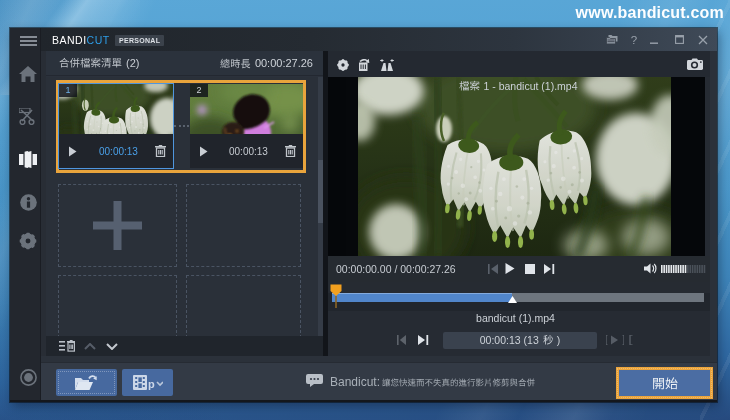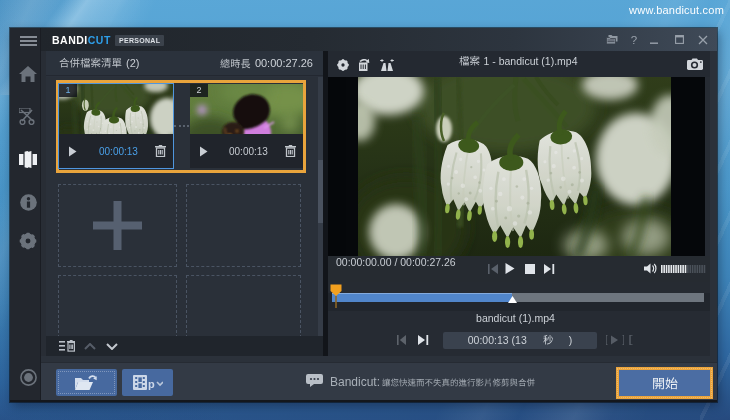--- a/index.html
+++ b/index.html
@@ -2,25 +2,25 @@
 <html><head><meta charset="utf-8">
 <style>
 *{margin:0;padding:0;box-sizing:border-box}
 html,body{width:730px;height:420px;overflow:hidden}
 body{font-family:"Liberation Sans",sans-serif;position:relative;
 background:linear-gradient(178deg,#5aa7d7 0%,#54a2d3 22%,#4997ca 48%,#3e85ba 68%,#2f68a2 86%,#264a7e 100%);}
 #streaks{position:absolute;inset:0;
 background:
  linear-gradient(115deg,rgba(255,255,255,0) 0%,rgba(255,255,255,.16) 3.5%,rgba(255,255,255,.02) 7%,rgba(255,255,255,0) 10%,rgba(255,255,255,.09) 13%,rgba(255,255,255,0) 17%,rgba(255,255,255,0) 68%,rgba(255,255,255,.07) 73%,rgba(255,255,255,0) 77%,rgba(255,255,255,.10) 83%,rgba(255,255,255,.02) 87%,rgba(255,255,255,0) 91%),
  linear-gradient(62deg,rgba(25,50,100,.10) 0%,rgba(25,50,100,0) 25%);}
-#url{position:absolute;top:4px;right:6px;color:#fdfeff;font-size:11px;font-weight:normal;letter-spacing:.2px}
+#url{position:absolute;top:4px;right:6px;color:#fdfeff;font-size:16px;font-weight:bold;letter-spacing:.2px}
 #win{position:absolute;left:10px;top:28px;width:707px;height:374px;background:#2b313a;box-shadow:0 0 0 1px rgba(10,12,16,.55),2px 4px 10px rgba(10,20,40,.45)}
 
 #titlebar{position:absolute;left:31px;top:0;right:0;height:23px;background:linear-gradient(90deg,#20252b 0%,#252b32 40%,#2d353f 70%,#3f4a58 100%)}
-#logo{position:absolute;left:11px;top:5.5px;font-size:10.5px;font-weight:bold;color:#fff;letter-spacing:.5px}
+#logo{position:absolute;left:11px;top:5.5px;font-size:10.5px;font-weight:normal;color:#fff;letter-spacing:.5px}
 #logo span{color:#2e9ee8}
 #badge{position:absolute;left:74px;top:6.5px;height:11px;background:#3b424b;color:#dde1e6;font-size:7px;font-weight:bold;letter-spacing:.3px;line-height:11px;padding:0 4px;border-radius:1px}
 .tbi{position:absolute;top:0;height:23px;display:flex;align-items:center;justify-content:center;color:#9ba3ad}
 
 #sidebar{position:absolute;left:0;top:0;width:31px;height:374px;background:#23272e;border-right:1px solid #1a1d23}
 #sidebar svg{position:absolute;left:50%}
 
 #lp{position:absolute;left:36px;top:23px;width:277px;height:305px;background:#2b313b}
 #lphdr{position:absolute;left:0;top:0;right:0;height:25px;background:#2b323c;border-bottom:1px solid #232831;display:flex;align-items:center}
 #lplist{position:absolute;left:0;top:26px;right:0;bottom:20px;background:#2a3039;overflow:hidden}
@@ -28,27 +28,27 @@
 #sbtrack{position:absolute;right:0;top:26px;width:5px;bottom:20px;background:#353c47}
 #sbthumb{position:absolute;right:0;top:109px;width:5px;height:63px;background:#4a525f}
 .cell{position:absolute;border:1px dashed #4a5463}
 .selbox{position:absolute;left:10px;top:3px;width:250px;height:93px;border:3px solid #e9a43c}
 .thumb{position:absolute;top:4px;background:#20242b}
 .tstrip{position:absolute;left:0;right:0;bottom:0;height:34px;background:#20242b;display:flex;align-items:center}
 .tnum{position:absolute;left:0;top:0;width:18px;height:13px;background:rgba(16,20,26,.85);color:#cdd2d8;font-size:9px;text-align:center;line-height:13px}
 
 #rp{position:absolute;left:316px;top:23px;width:384px;height:305px;background:#262b33}
 #rphdr{position:absolute;left:0;top:0;right:0;height:26px;background:#242931;display:flex;align-items:center}
-#rptitle{position:absolute;left:0;right:0;top:3px;height:26px;display:flex;align-items:flex-start;justify-content:center;color:#ccd1d7;font-size:10.5px;z-index:3}
+#rptitle{position:absolute;left:0;right:0;top:16px;height:26px;display:flex;align-items:flex-end;justify-content:center;color:#ccd1d7;font-size:10.5px;z-index:3}
 #video{position:absolute;left:0;top:26px;right:5px;height:179px;background:#05070a;overflow:hidden}
-#vstatus{position:absolute;left:0;top:205px;right:0;height:26px;background:#262b31;display:flex;align-items:flex-start}
+#vstatus{position:absolute;left:0;top:205px;right:0;height:26px;background:#262b31;display:flex;align-items:center}
 #vslider{position:absolute;left:0;top:231px;right:0;height:29px;background:linear-gradient(180deg,#262b32 0%,#262b32 38%,#21262d 38%,#21262d 100%)}
 #vlabel{position:absolute;left:0;top:261px;right:5px;text-align:center;color:#ccd1d7;font-size:10.5px}
 #vctl{position:absolute;left:0;top:279px;right:0;height:22px;display:flex;align-items:center}
-.timebox{background:#3a424e;border-radius:2px;color:#ced3d9;font-size:10.5px;height:17px;display:flex;align-items:center;justify-content:center;gap:15px}
+.timebox{background:#3a424e;border-radius:2px;color:#ced3d9;font-size:10.5px;height:17px;display:flex;align-items:center;justify-content:center;gap:3px}
 
 #bbar{position:absolute;left:31px;top:334px;right:0;height:38px;background:#333a45;border-top:1px solid #262b33}
 #winbot{position:absolute;left:0;bottom:0;right:0;height:2px;background:#14171c}
 .btn{position:absolute;border-radius:2px}
 #startbtn{position:absolute;right:4px;top:4px;width:97px;height:32px;border:3px solid #eba43c;background:#4b6da3;display:flex;align-items:center;justify-content:center;gap:3px;outline:1px dotted rgba(255,255,255,.25);outline-offset:-2px}
 .dim{opacity:.42}
 .row{display:flex;align-items:center}
 svg{display:block}
 </style></head>
 <body>

